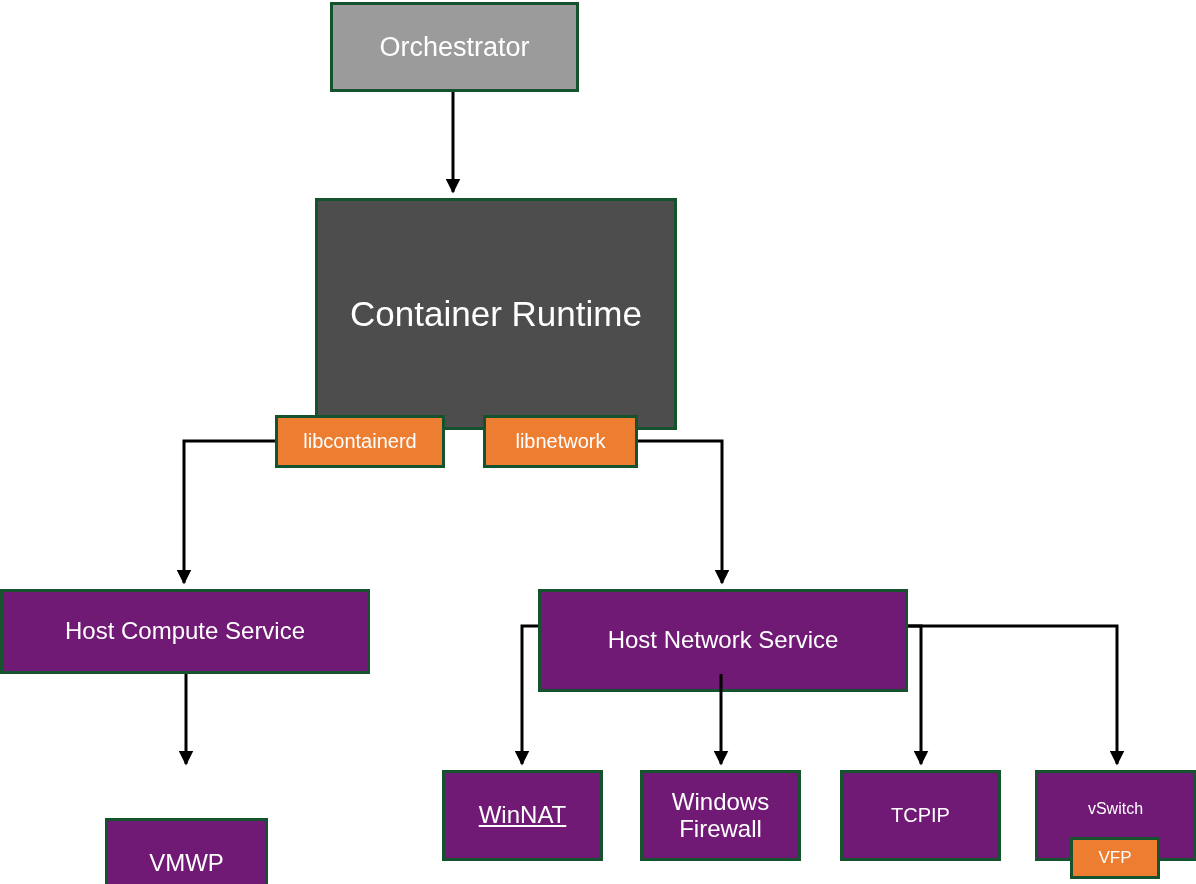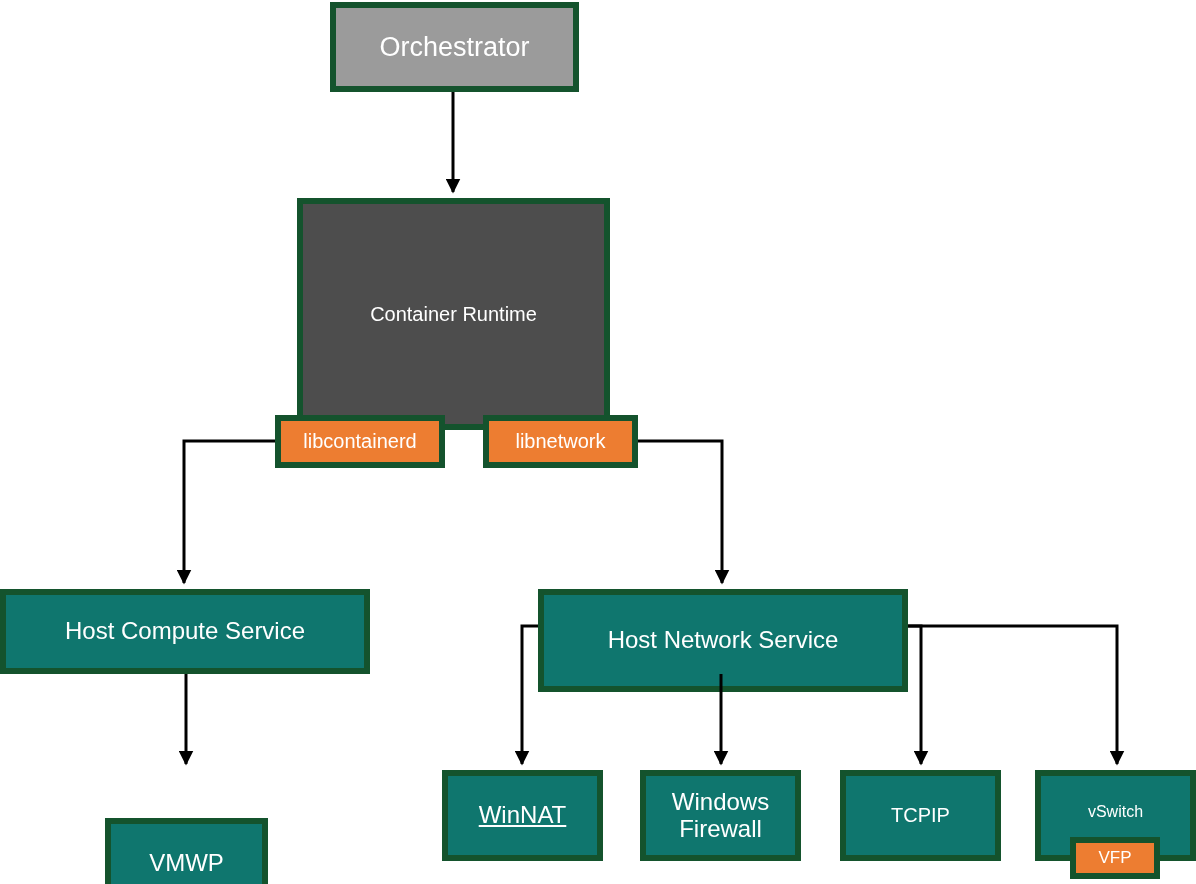--- a/index.html
+++ b/index.html
@@ -19,35 +19,35 @@
   }
   .node {
     position: absolute;
     box-sizing: border-box;
     display: flex;
     align-items: center;
     justify-content: center;
     text-align: center;
     color: #ffffff;
     line-height: 1.12;
-    border: 6px solid #14532d;
+    border: 3px solid #14532d;
     -webkit-font-smoothing: antialiased;
   }
   .node-label {
     display: block;
     white-space: pre-line;
     padding: 0 4px;
   }
   .gray   { background: #9b9b9b; }
   .dark   { background: #4d4d4d; }
-  .blue   { background: #0f766e; }
+  .blue   { background: #701a75; }
   .orange { background: #ed7d31; }
 
   .n-orchestrator { left: 330px; top: 2px;   width: 249px; height: 90px;  font-size: 27px; z-index: 2; }
-  .n-runtime      { left: 297px; top: 198px; width: 313px; height: 232px; font-size: 20px; z-index: 2; }
+  .n-runtime      { left: 315px; top: 198px; width: 362px; height: 232px; font-size: 35px; z-index: 2; }
   .n-libcontainerd{ left: 275px; top: 415px; width: 170px; height: 53px;  font-size: 20px; z-index: 4; }
   .n-libnetwork   { left: 483px; top: 415px; width: 155px; height: 53px;  font-size: 20px; z-index: 4; text-align: right; }
   .n-hcs          { left: 0px;   top: 589px; width: 370px; height: 85px;  font-size: 24px; z-index: 2; }
   .n-hns          { left: 538px; top: 589px; width: 370px; height: 103px;  font-size: 24px; z-index: 2; }
   .n-vmwp         { left: 105px; top: 770px; width: 163px; height: 91px;  font-size: 24px; z-index: 2; margin-top: 48px; }
   .n-winnat       { left: 442px; top: 770px; width: 161px; height: 91px;  font-size: 24px; z-index: 2; text-decoration: underline; }
   .n-firewall     { left: 640px; top: 770px; width: 161px; height: 91px;  font-size: 24px; z-index: 2; }
   .n-tcpip        { left: 840px; top: 770px; width: 161px; height: 91px;  font-size: 20px; z-index: 2; }
   .n-vswitch      { left: 1035px;top: 770px; width: 161px; height: 91px;  font-size: 16px; z-index: 2;
                     align-items: flex-start; padding-top: 27px; }

